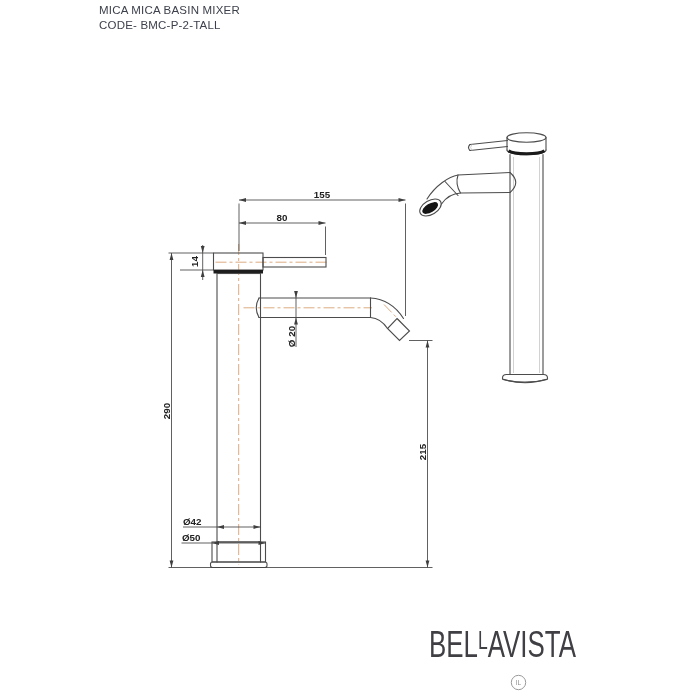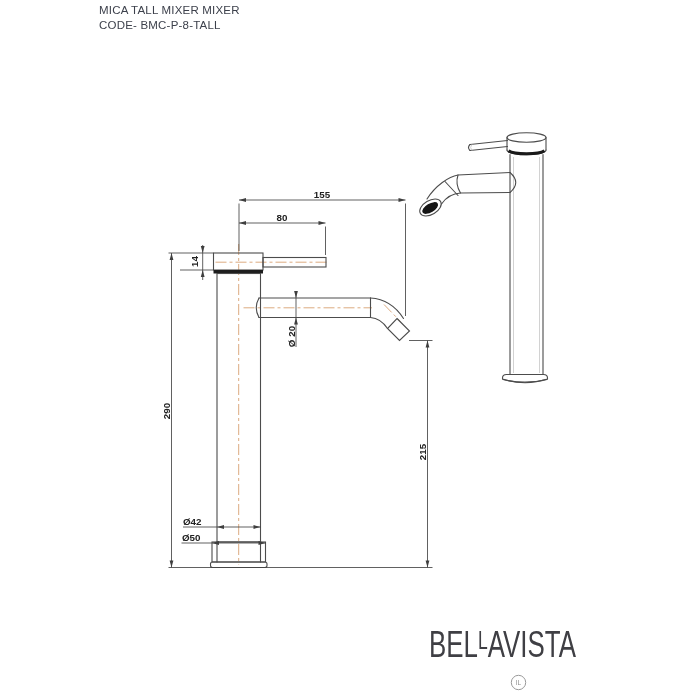--- a/index.html
+++ b/index.html
@@ -20,22 +20,22 @@
   .band-arc{stroke:#1a1a1a;stroke-width:3;fill:none;}
   .logo-text{font-family:"Liberation Sans",sans-serif;fill:#3f3f44;}
   .mono-text{font-family:"Liberation Sans",sans-serif;fill:#8f8f8f;}
 </style>
 </head>
 <body>
 
 <div class="page">
 
   <div class="title-block">
-    <div>MICA TALL MIXER MIXER</div>
-    <div>CODE- BMC-P-8-TALL</div>
+    <div>MICA MICA BASIN MIXER</div>
+    <div>CODE- BMC-P-2-TALL</div>
   </div>
 
   <svg width="700" height="700" viewBox="0 0 700 700">
 
     <g>
       <path class="cl" d="M238.7,244 V564.5"></path>
       <path class="cl" d="M215.5,262.2 H327.5"></path>
       <path class="cl" d="M243.5,307.8 H372"></path>
       <path class="cl" d="M384,304.5 L400.5,321.5"></path>
     </g>

